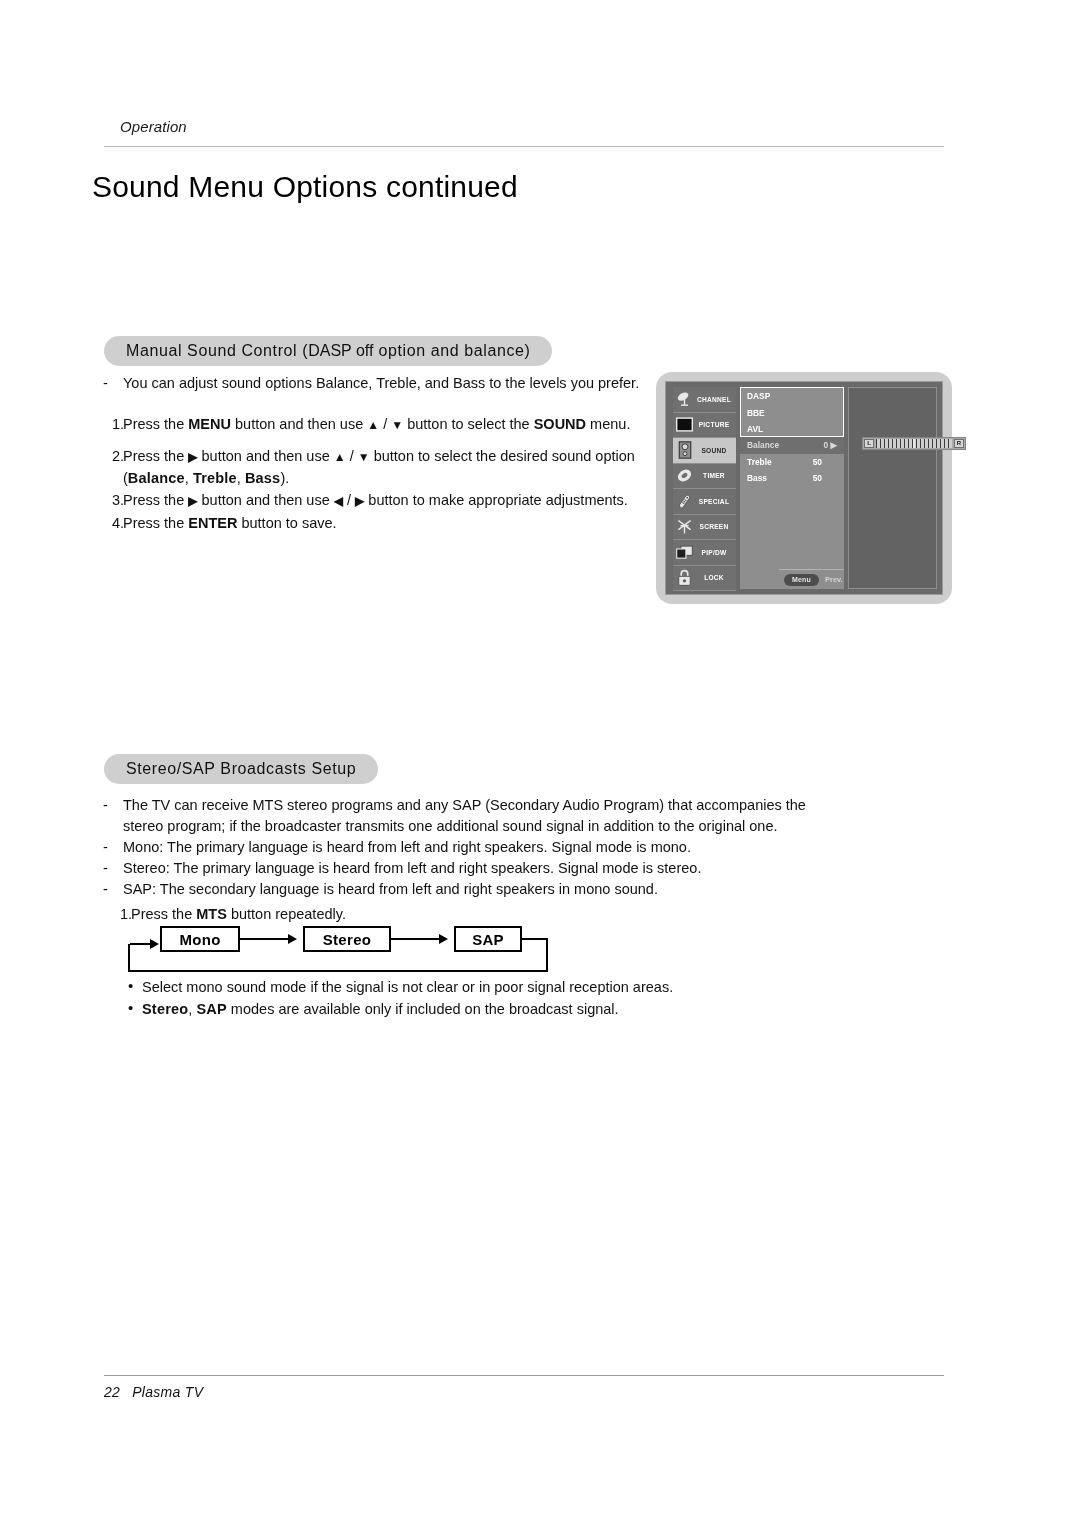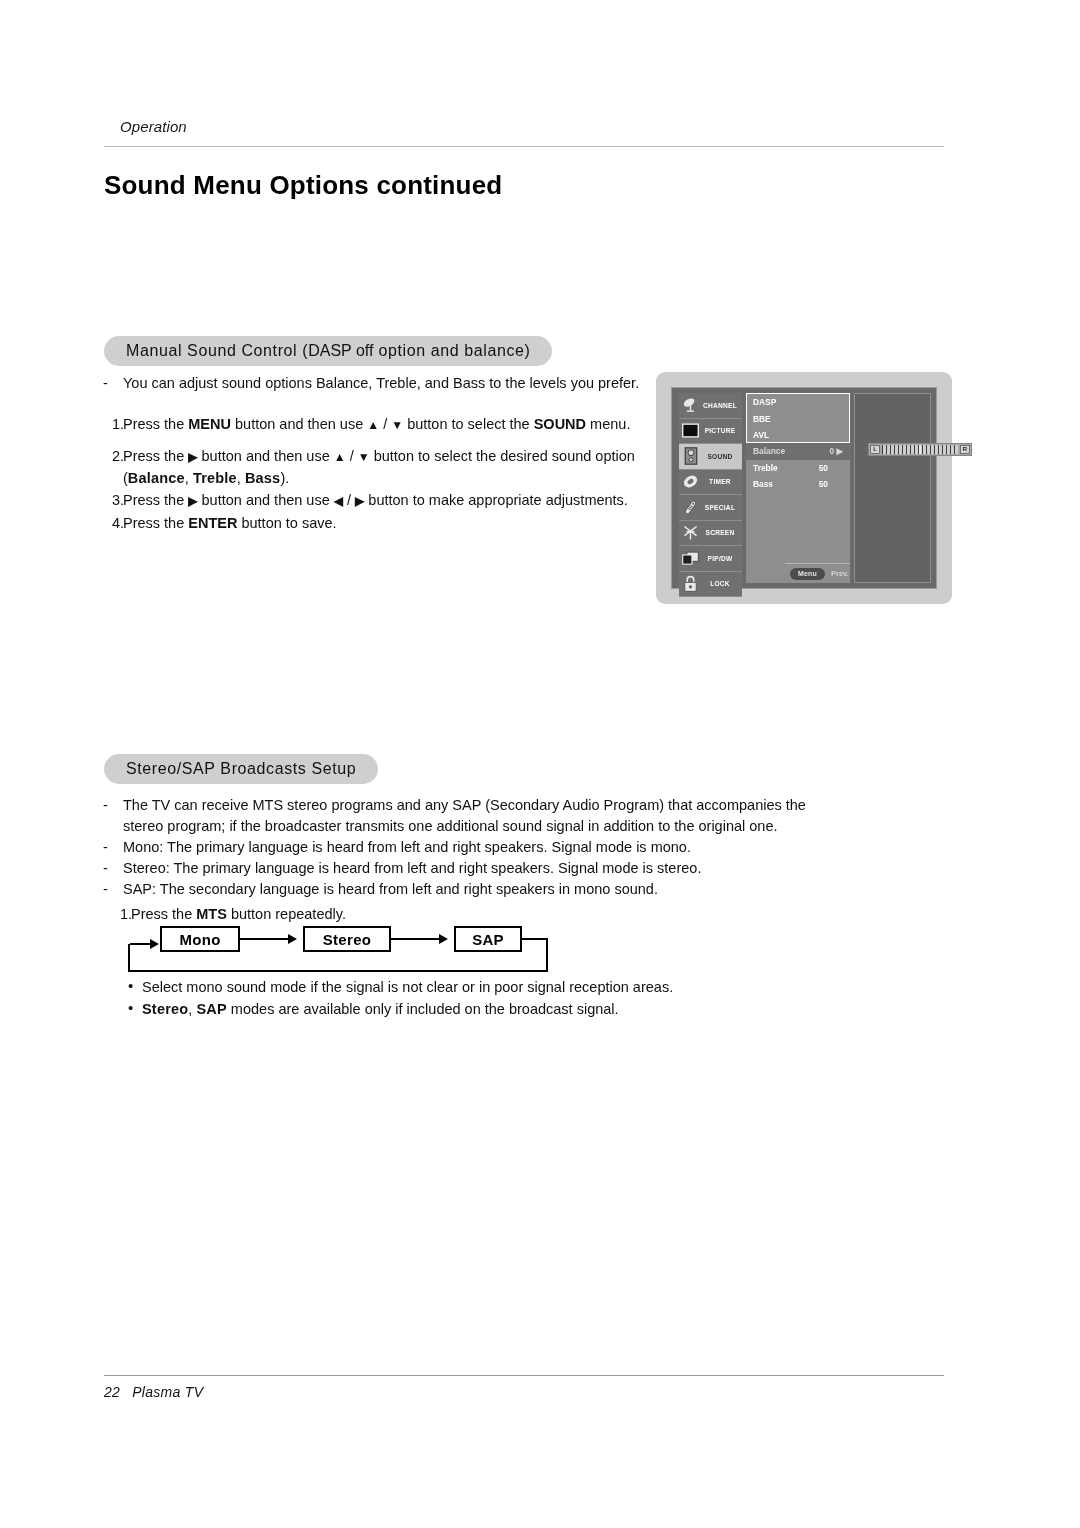--- a/index.html
+++ b/index.html
@@ -34,24 +34,24 @@
     left: 104px;
     top: 146px;
     width: 840px;
     height: 1px;
     background: #b9b9b9;
   }
 
   
   .page-title {
     position: absolute;
-    left: 104px;
+    left: 92px;
     top: 170px;
-    font-size: 26px;
-    font-weight: bold;
+    font-size: 30px;
+    font-weight: normal;
     letter-spacing: .2px;
     color: #000;
     white-space: nowrap;
   }
 
   
   .section-pill {
     position: absolute;
     background: #cfcfcf;
     border-radius: 18px;
@@ -116,23 +116,23 @@
   .arrow-g { font-size: 12px; line-height: 1; }
 
   
   .osd {
     position: absolute;
     left: 656px;
     top: 372px;
     width: 296px;
     height: 232px;
     background: #cdcdcd;
-    border-radius: 9px;
-    box-sizing: border-box;
-    padding: 15px;
+    border-radius: 16px;
+    box-sizing: border-box;
+    padding: 9px;
   }
   .osd-inner {
     position: relative;
     width: 100%;
     height: 100%;
     background: #6a6a6a;
     border: 1px solid #9b9b9b;
     box-sizing: border-box;
   }
   .osd-sidebar {

